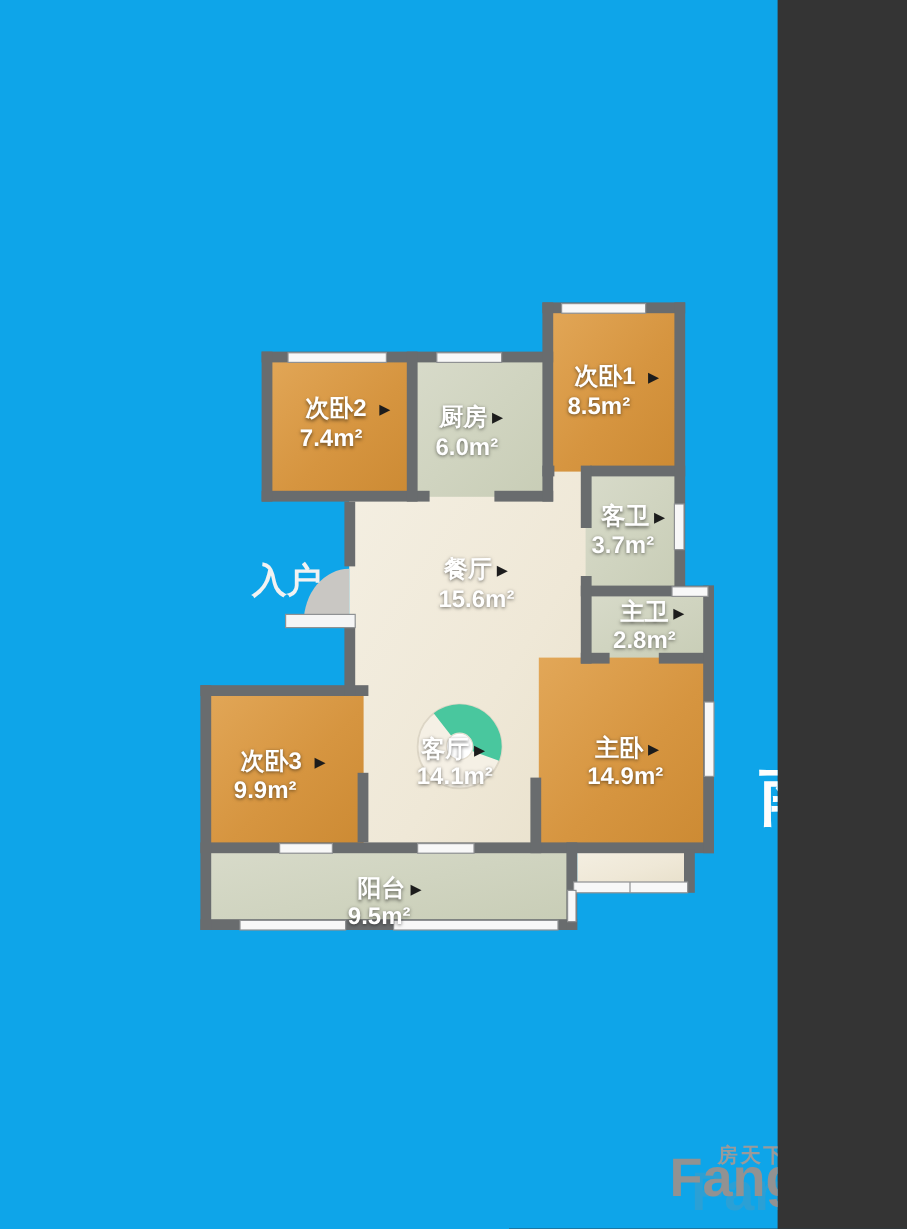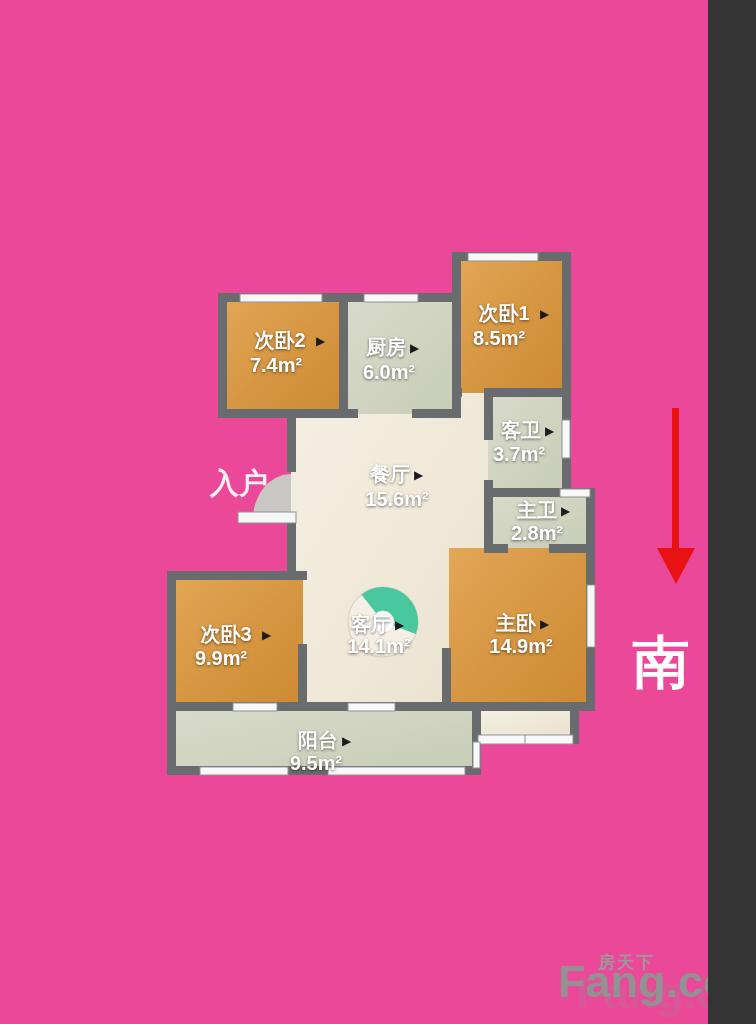--- a/index.html
+++ b/index.html
@@ -1,18 +1,18 @@
 <!DOCTYPE html>
 <html><head>
 <meta charset="utf-8">
 <style>
   html,body{margin:0;padding:0;background:#343434;}
   .canvas{
-    position:relative;width:708px;height:1024px;overflow:hidden;
-    background:#ec4899;font-family:"Liberation Sans","DejaVu Sans",sans-serif;
+    position:relative;width:648px;height:1024px;overflow:hidden;
+    background:#0ea5e9;font-family:"Liberation Sans","DejaVu Sans",sans-serif;
   }
   svg{position:absolute;left:0;top:0;}
   text{font-family:"Liberation Sans","DejaVu Sans",sans-serif;}
   .room-name,.room-area{
     font-size:20px;font-weight:bold;fill:#ffffff;
     text-shadow:0 1px 3px rgba(0,0,0,.55);
   }
   .room-marker{font-size:12px;fill:#1c1c1c;}
   .entrance-label{font-size:29px;font-weight:bold;fill:#f2f2f2;}
   .compass-label{font-size:57px;font-weight:bold;fill:#fdfdfd;}

